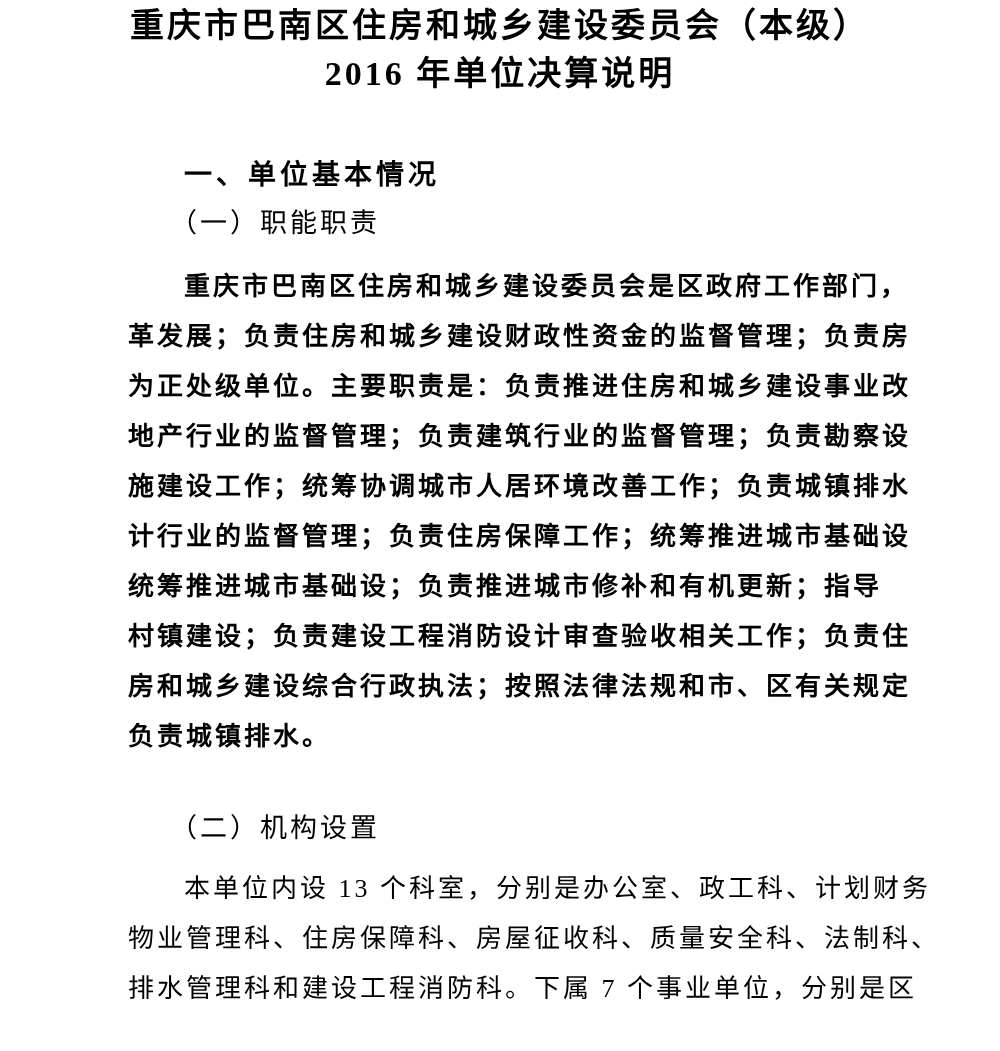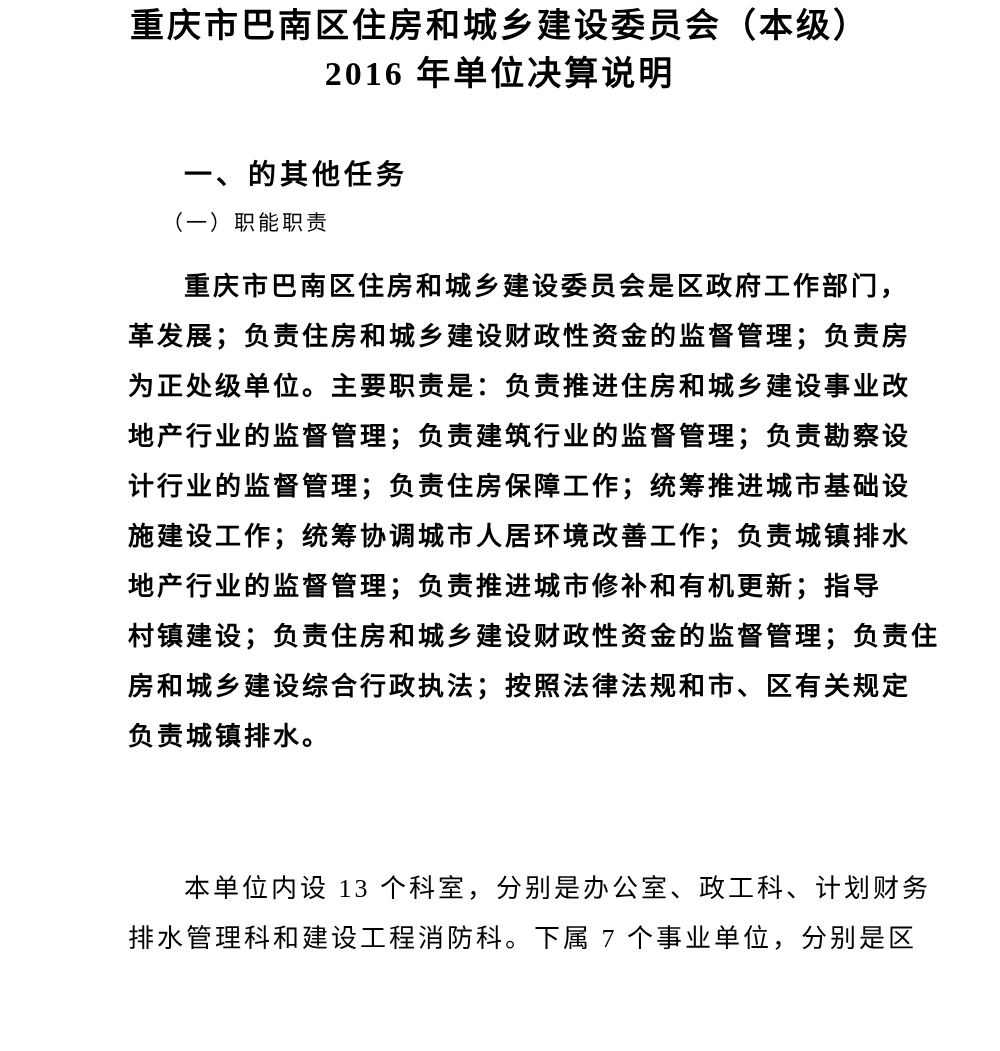--- a/index.html
+++ b/index.html
@@ -37,23 +37,23 @@
     font-family: "Liberation Sans", "DejaVu Sans", sans-serif;
     font-weight: bold;
     font-size: 28px;
     line-height: 36px;
     letter-spacing: 4px;
     text-indent: 56px;
   }
   
   .h2 {
     position: absolute;
-    left: 128px;
+    left: 136px;
     width: 754px;
-    font-size: 21px;
+    font-size: 27px;
     line-height: 36px;
     letter-spacing: 3px;
     text-indent: 34px;
   }
   .h2.sub1 { top: 205px; }
   .h2.sub2 { top: 810px; }
   
   .para {
     position: absolute;
     left: 128px;
@@ -79,36 +79,38 @@
 </head>
 <body>
 
 <div class="page">
 
   <div class="doc-title">
     <div>重庆市巴南区住房和城乡建设委员会（本级）</div>
     <div>2016 年单位决算说明</div>
   </div>
 
-  <div class="h1">一、的其他任务</div>
+  <div class="h1">一、单位基本情况</div>
 
   <div class="h2 sub1">（一）职能职责</div>
 
   <div class="para p1">
     <div class="line first">重庆市巴南区住房和城乡建设委员会是区政府工作部门，</div>
     <div class="line">革发展；负责住房和城乡建设财政性资金的监督管理；负责房</div>
     <div class="line">为正处级单位。主要职责是：负责推进住房和城乡建设事业改</div>
     <div class="line">地产行业的监督管理；负责建筑行业的监督管理；负责勘察设</div>
+    <div class="line">施建设工作；统筹协调城市人居环境改善工作；负责城镇排水</div>
     <div class="line">计行业的监督管理；负责住房保障工作；统筹推进城市基础设</div>
-    <div class="line">施建设工作；统筹协调城市人居环境改善工作；负责城镇排水</div>
-    <div class="line">地产行业的监督管理；负责推进城市修补和有机更新；指导</div>
-    <div class="line">村镇建设；负责住房和城乡建设财政性资金的监督管理；负责住</div>
+    <div class="line">统筹推进城市基础设；负责推进城市修补和有机更新；指导</div>
+    <div class="line">村镇建设；负责建设工程消防设计审查验收相关工作；负责住</div>
     <div class="line">房和城乡建设综合行政执法；按照法律法规和市、区有关规定</div>
     <div class="line last">负责城镇排水。</div>
   </div>
 
+  <div class="h2 sub2">（二）机构设置</div>
 
   <div class="para p2">
     <div class="line first">本单位内设 13 个科室，分别是办公室、政工科、计划财务</div>
+    <div class="line">物业管理科、住房保障科、房屋征收科、质量安全科、法制科、</div>
     <div class="line">排水管理科和建设工程消防科。下属 7 个事业单位，分别是区</div>
   </div>
 
 </div>
 
 </body></html>

